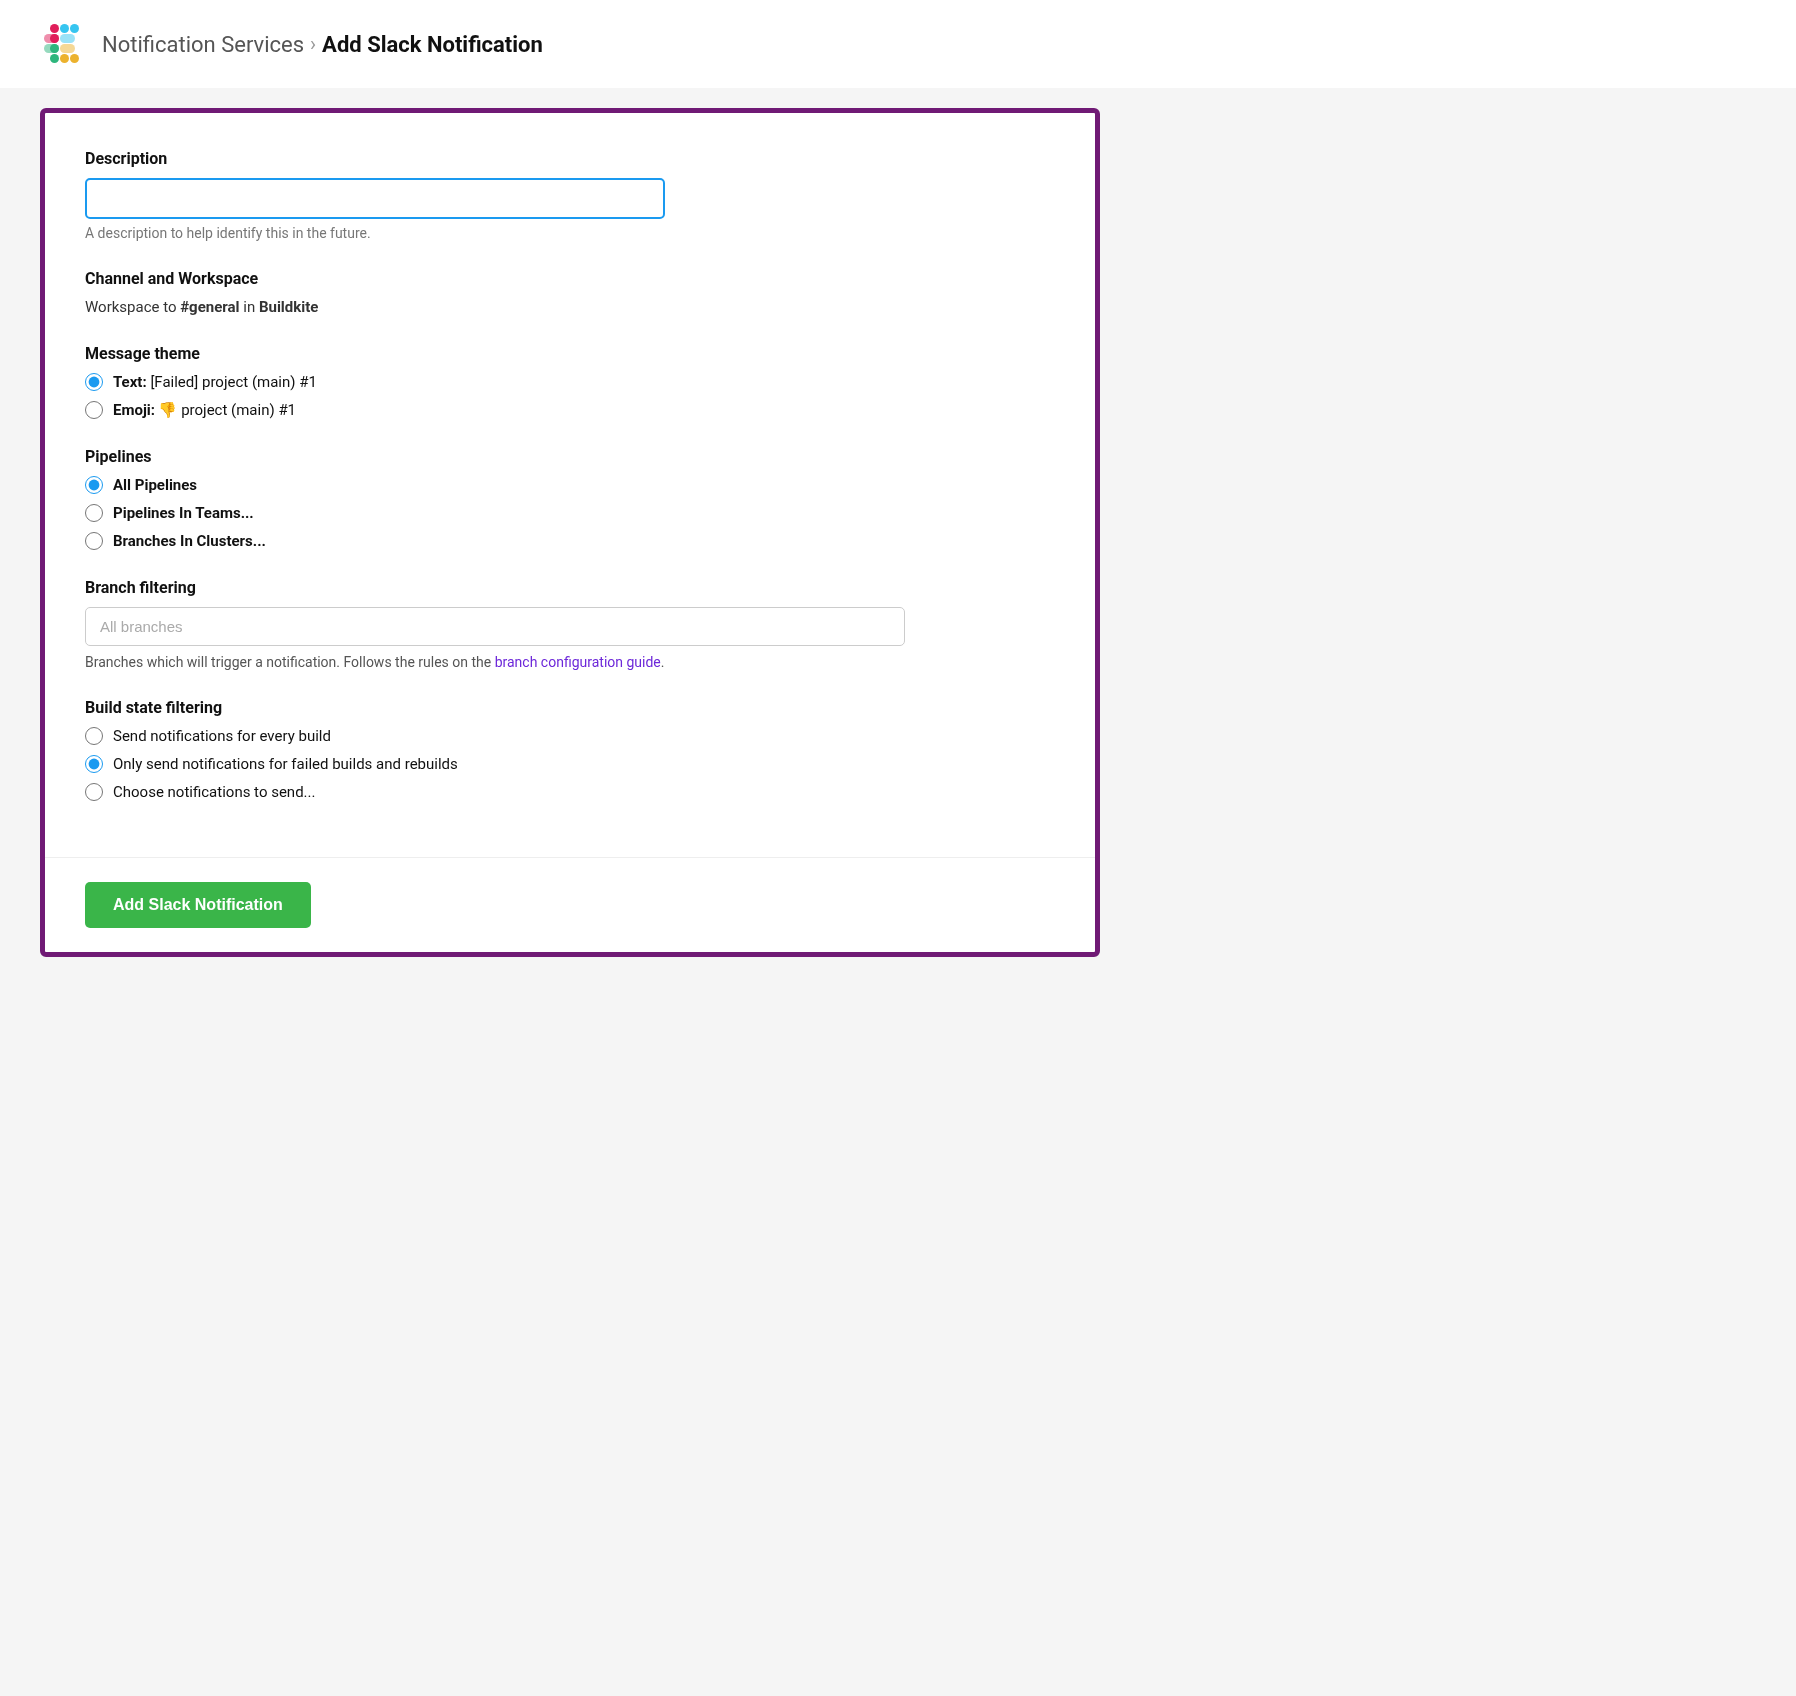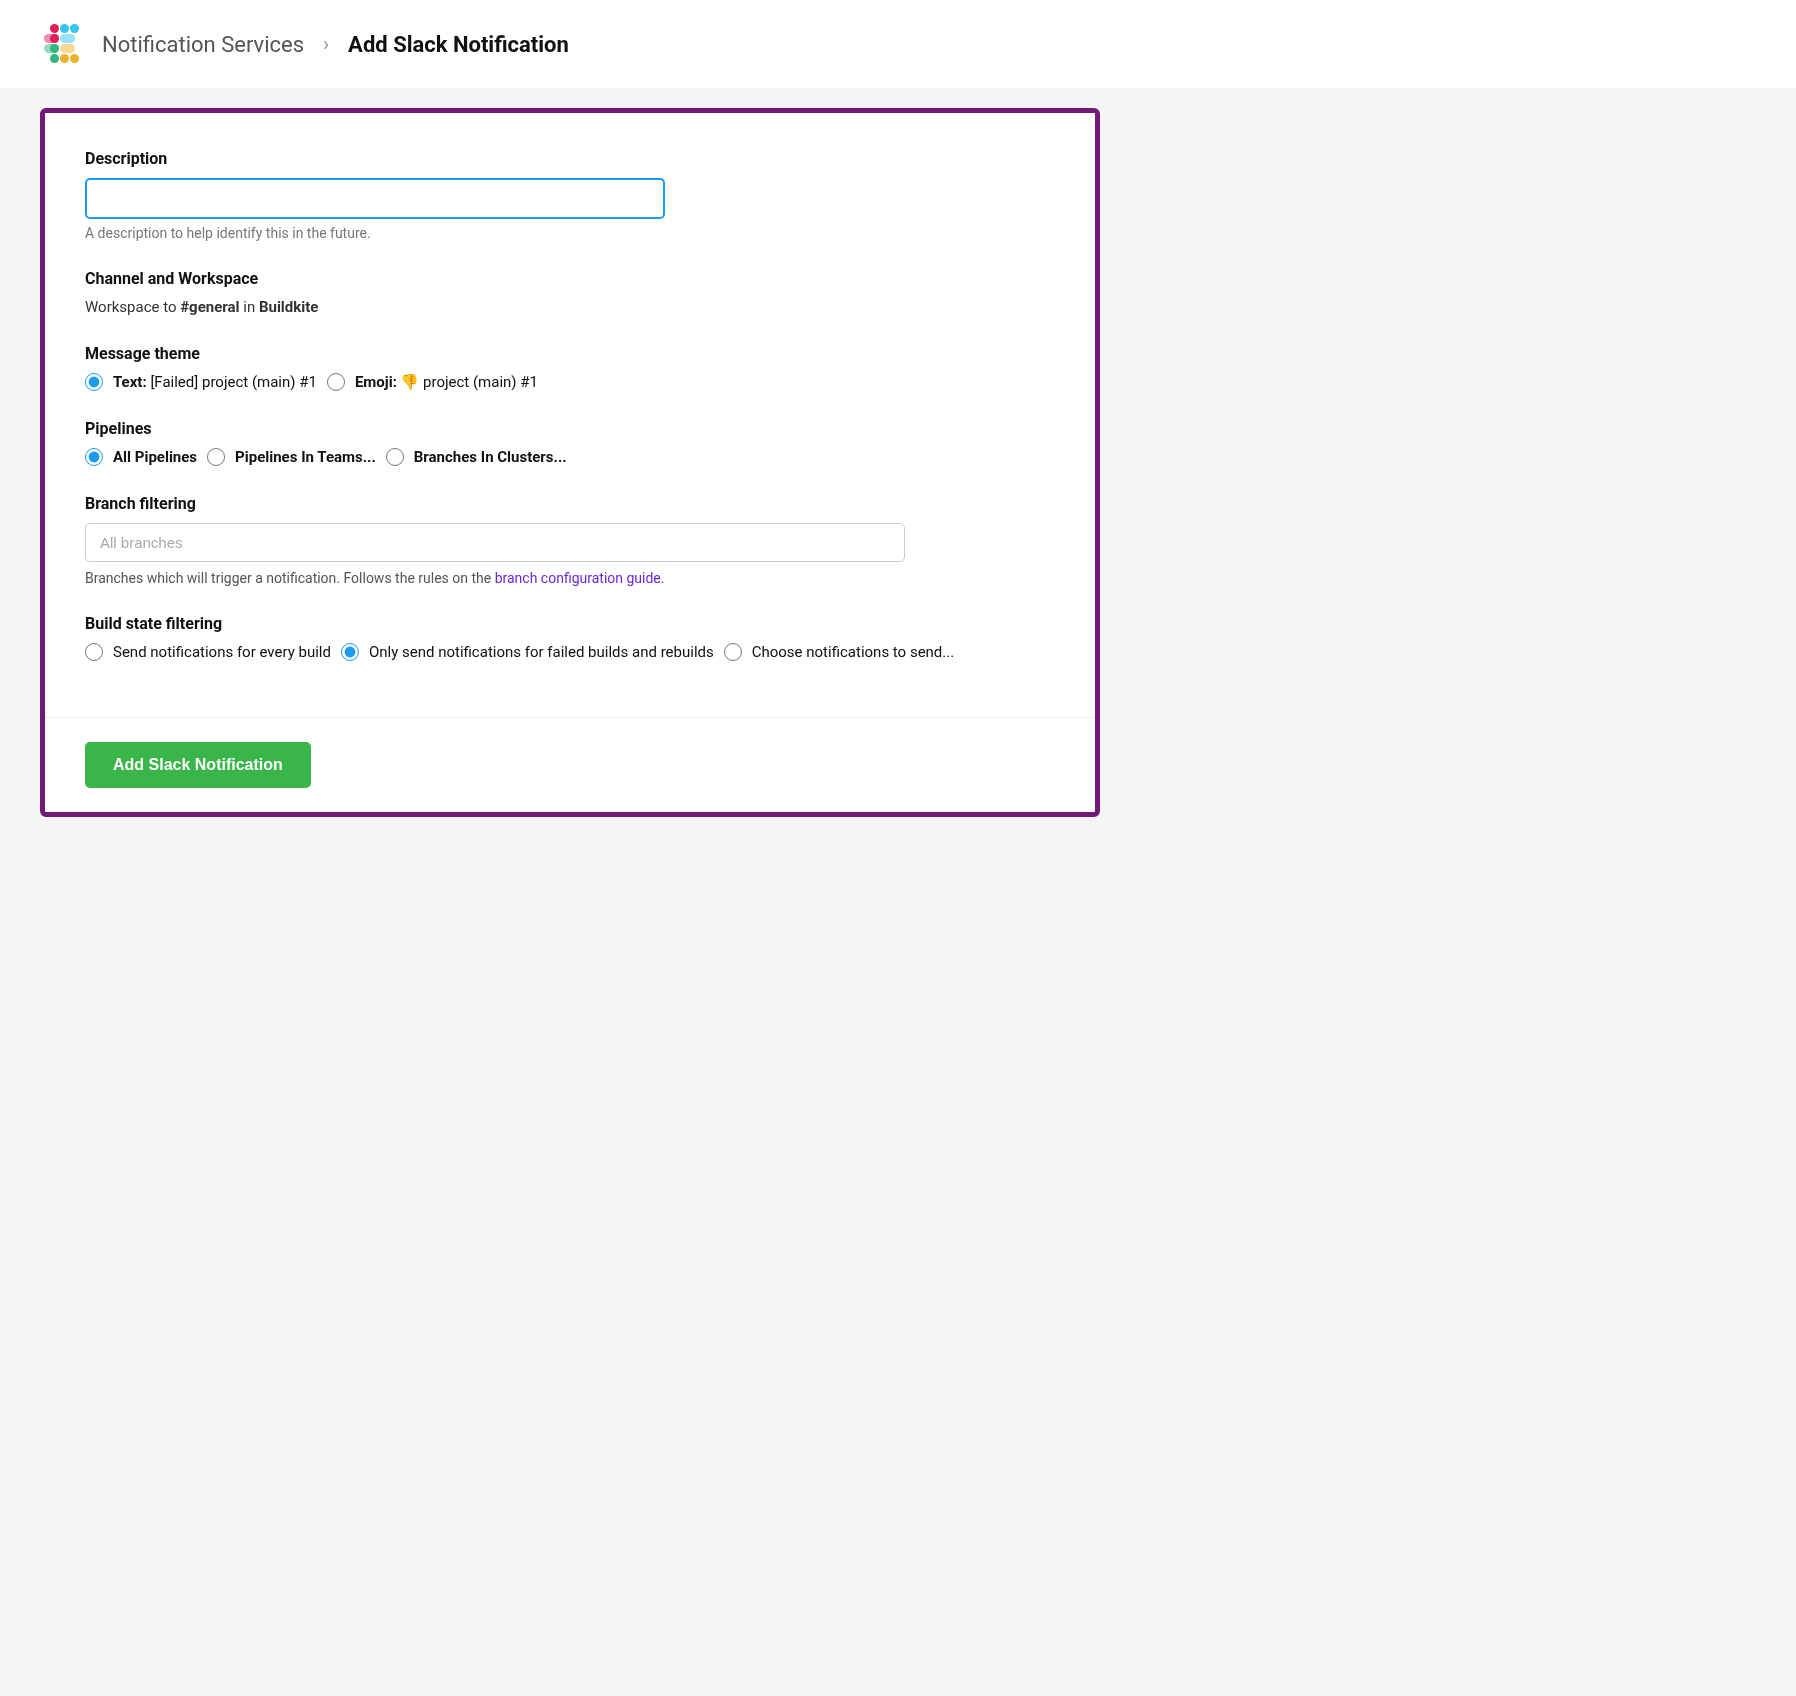--- a/index.html
+++ b/index.html
@@ -17,21 +17,21 @@
       gap: 14px;
     }
     .slack-logo {
       width: 48px;
       height: 48px;
       flex-shrink: 0;
     }
     .breadcrumb {
       display: flex;
       align-items: center;
-      gap: 19px;
+      gap: 6px;
       font-size: 22px;
     }
     .breadcrumb-parent {
       color: #555;
       font-weight: 400;
     }
     .breadcrumb-separator {
       color: #999;
       font-size: 20px;
     }
@@ -72,21 +72,21 @@
     .connected-text {
       font-size: 15px;
       color: #333;
       margin-bottom: 4px;
     }
     .connected-text strong {
       font-weight: 700;
     }
     .radio-group {
       display: flex;
-      flex-direction: row;
+      flex-direction: column;
       gap: 10px;
     }
     .radio-item {
       display: flex;
       align-items: center;
       gap: 10px;
       font-size: 15px;
       color: #111;
       cursor: pointer;
     }

